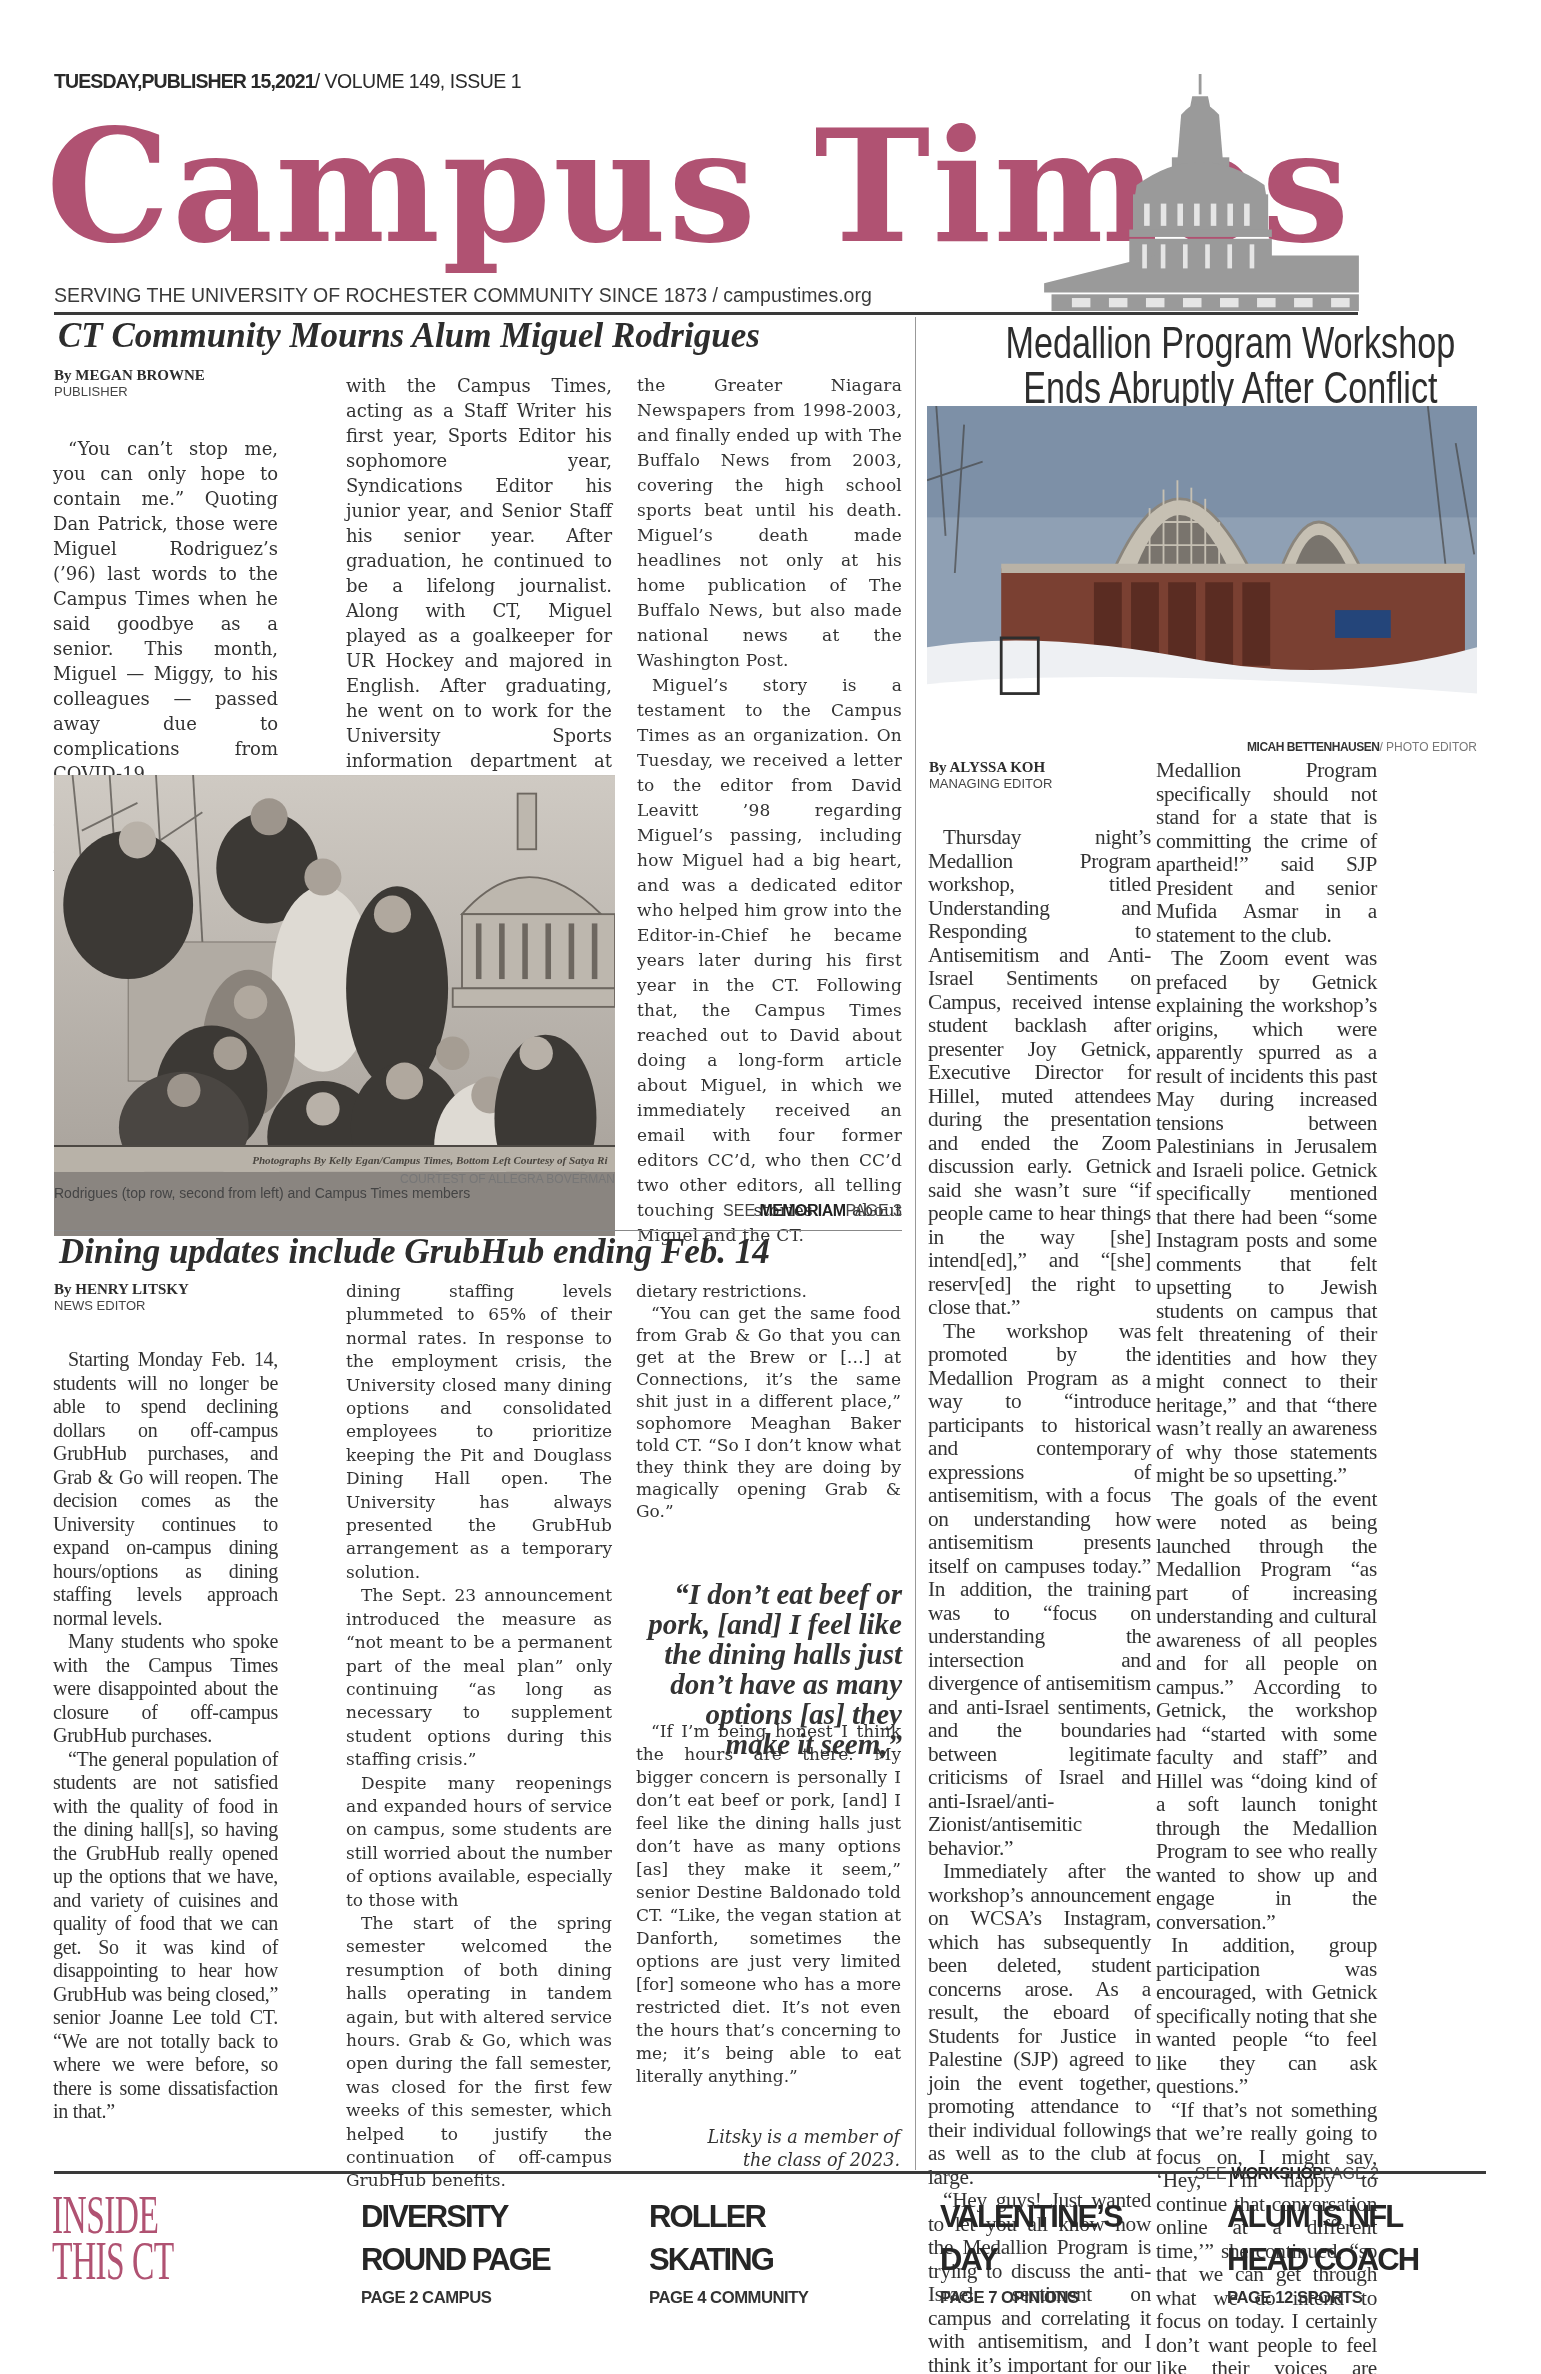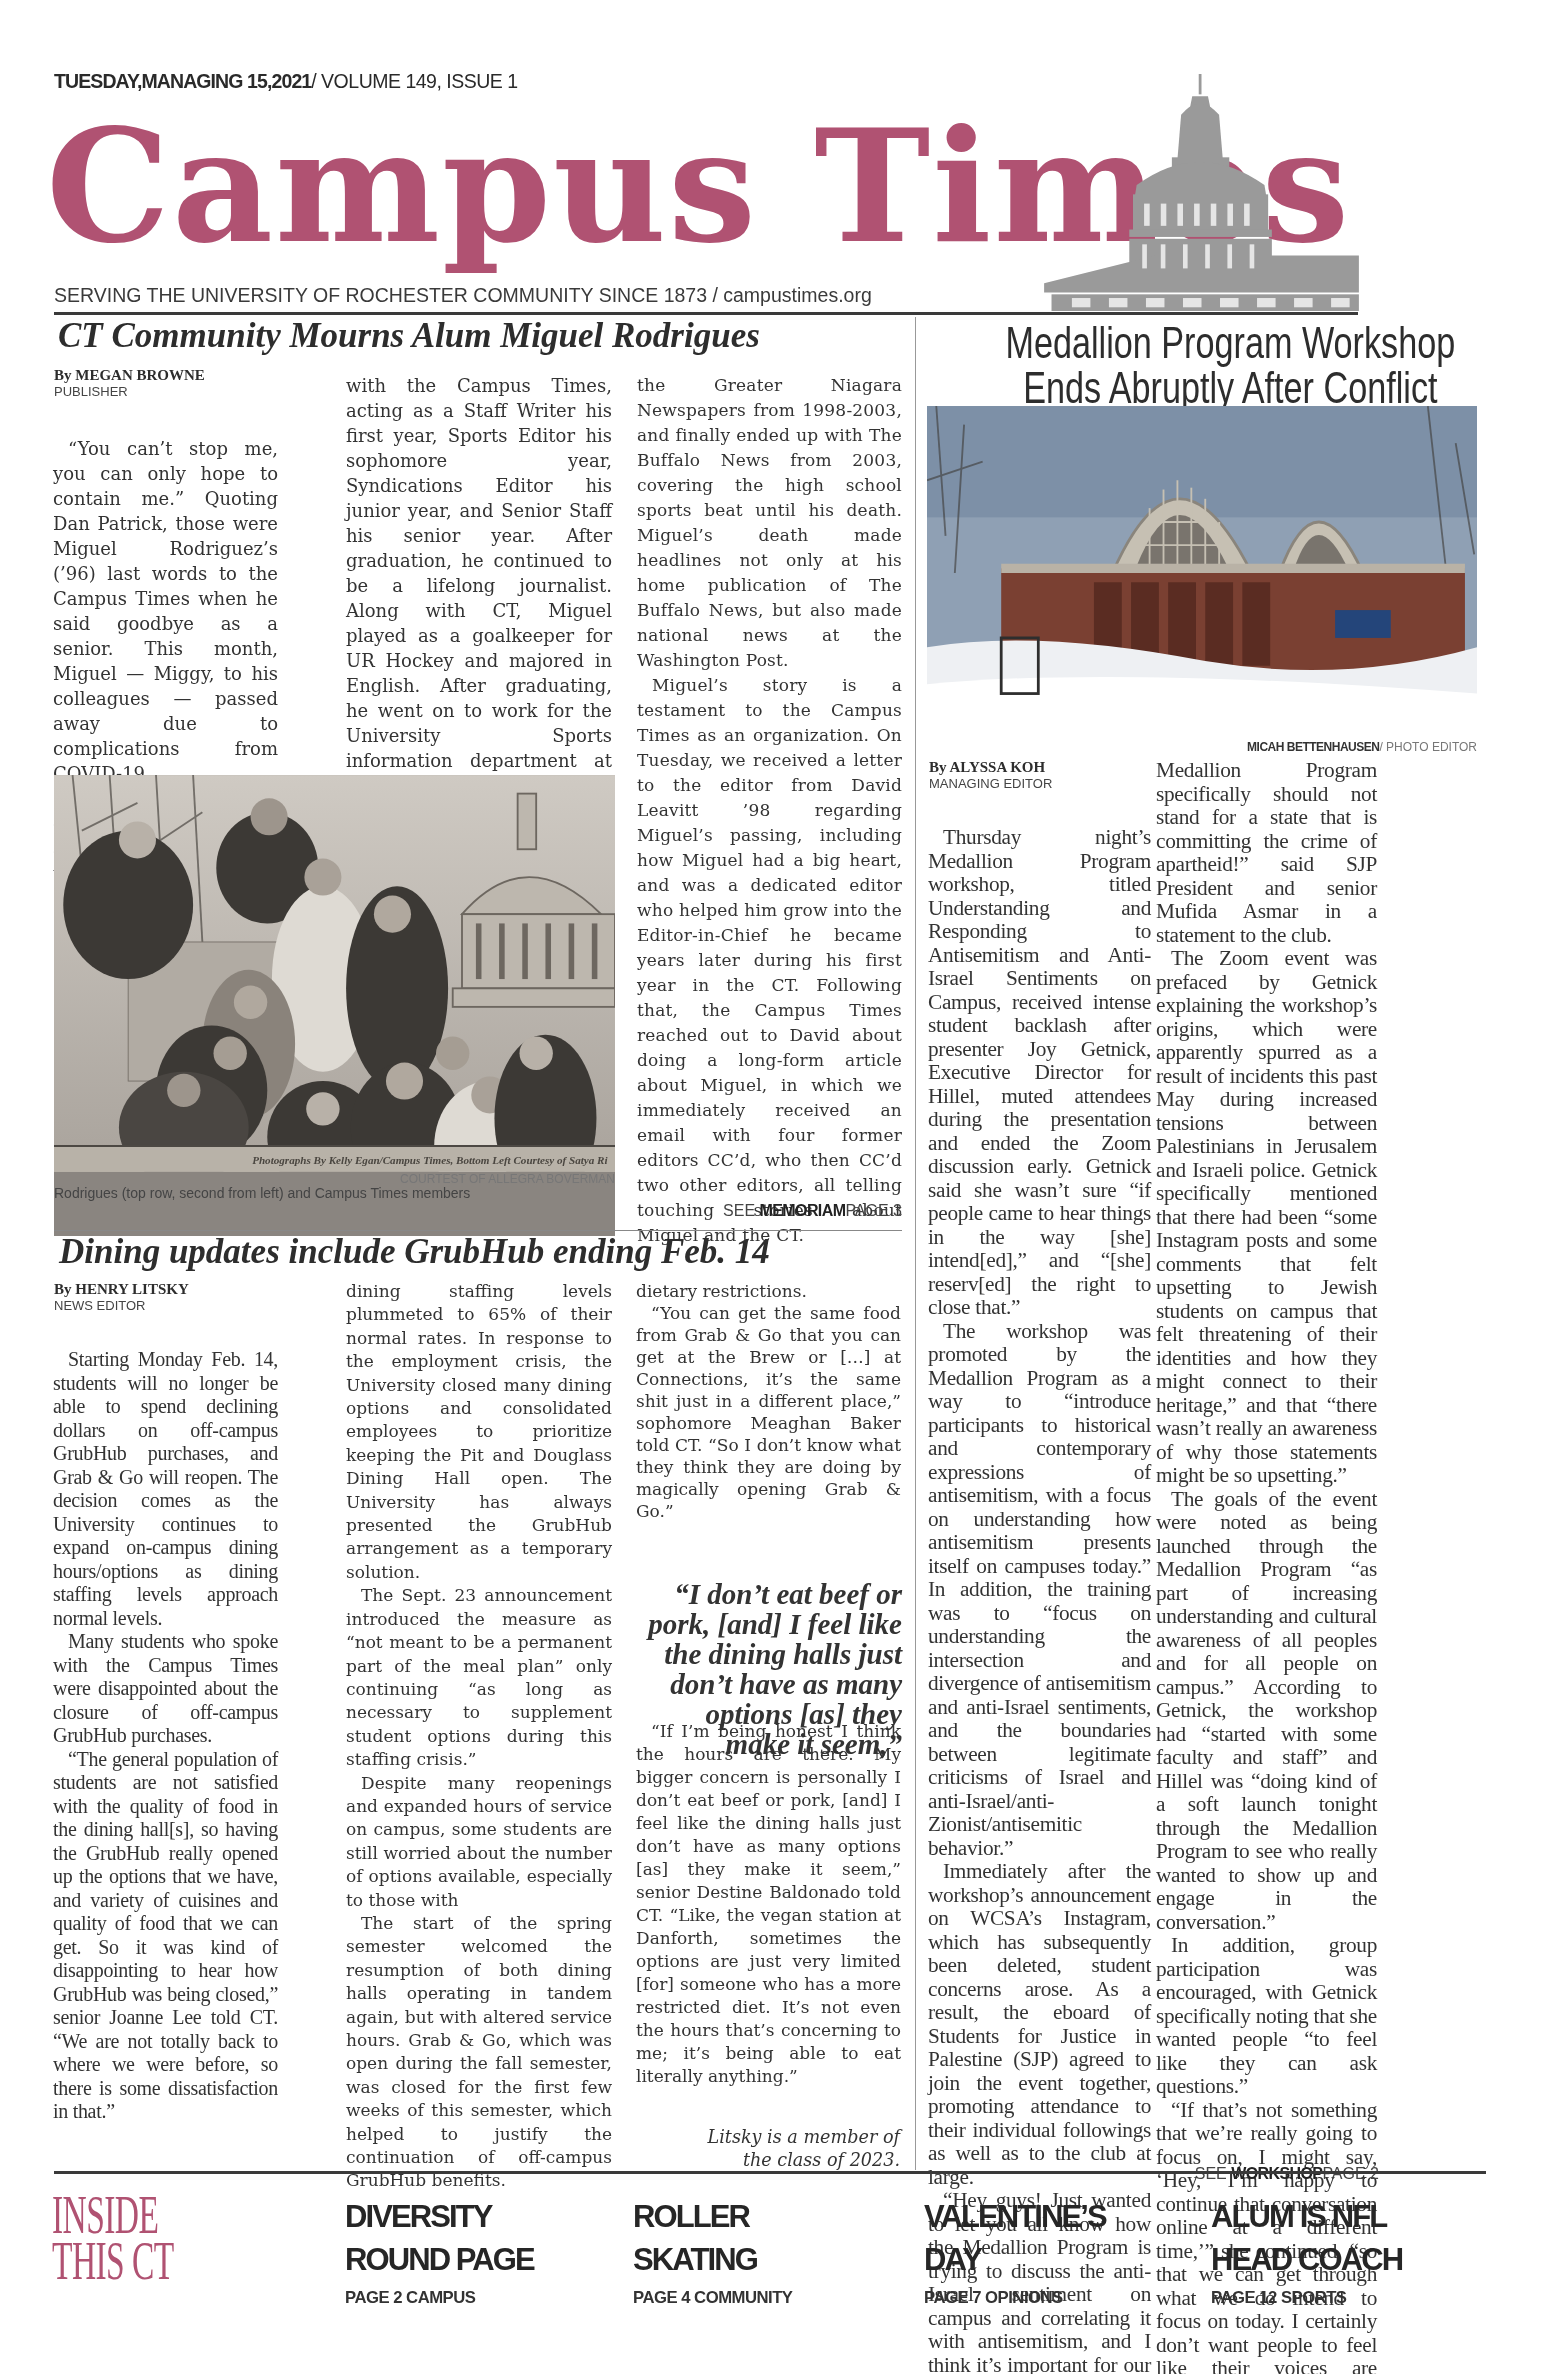--- a/index.html
+++ b/index.html
@@ -23,29 +23,29 @@
   .col.condensed { font-family: "Liberation Serif", serif; font-size: 21.3px; line-height: 23.5px; letter-spacing: -0.3px; }
   .see { font-family: "Liberation Sans", sans-serif; font-size: 16px; color: #444; text-align: right; margin-top: 14px; }
   .see b { color: #222; letter-spacing: -0.6px; }
   .photo { overflow: hidden; background: #8a8580; }
   .credit { font-family: "Liberation Sans", sans-serif; font-size: 12px; color: #777; text-align: right; }
   .credit b { color: #333; letter-spacing: -0.5px; }
   .caption { font-family: "Liberation Sans", sans-serif; font-size: 14px; color: #444; }
   .pullquote { font-family: "Liberation Serif", serif; font-style: italic; font-weight: 700; font-size: 29px; line-height: 30px; text-align: right; color: #333; }
   .signoff { font-family: "DejaVu Serif", serif; font-style: italic; font-size: 17.6px; line-height: 23px; text-align: right; color: #333; }
   .inside-title { left: 52px; top: 2192px; font-family: "Liberation Serif", serif; font-size: 54px; line-height: 46px; color: #b05272; transform: scaleX(0.62); transform-origin: left top; letter-spacing: -0.9px; }
-  .teaser { font-family: "Liberation Sans", sans-serif; }
+  .teaser { font-family: "Liberation Sans", sans-serif; margin-left: 16px; }
   .teaser .t-title { font-weight: 700; font-size: 31px; line-height: 43px; color: #262626; letter-spacing: -1.9px; }
   .teaser .t-page { font-size: 16.7px; color: #333; margin-top: 7.4px; letter-spacing: -0.5px; font-weight: bold; }
 </style>
 </head>
 <body>
 
 <div class="abs dateline">
-  <b>TUESDAY,MANAGING 15,2021</b><span>/ VOLUME 149, ISSUE 1</span>
+  <b>TUESDAY,PUBLISHER 15,2021</b><span>/ VOLUME 149, ISSUE 1</span>
 </div>
 <div class="abs masthead">Campus Times</div>
 <div class="abs tagline">SERVING THE UNIVERSITY OF ROCHESTER COMMUNITY SINCE 1873 / campustimes.org</div>
 <svg class="abs dome" viewBox="0 0 340 256">
   <g fill="#9a9a9a">
     <rect x="167" y="0" width="3" height="22"></rect>
     <path d="M160 24 L177 24 L181 44 L156 44 Z"></path>
     <path d="M148 44 Q168 20 189 44 L193 92 L144 92 Z"></path>
     <rect x="138" y="90" width="62" height="14"></rect>
     <path d="M100 120 Q168 70 238 120 L240 132 L98 132 Z"></path>

